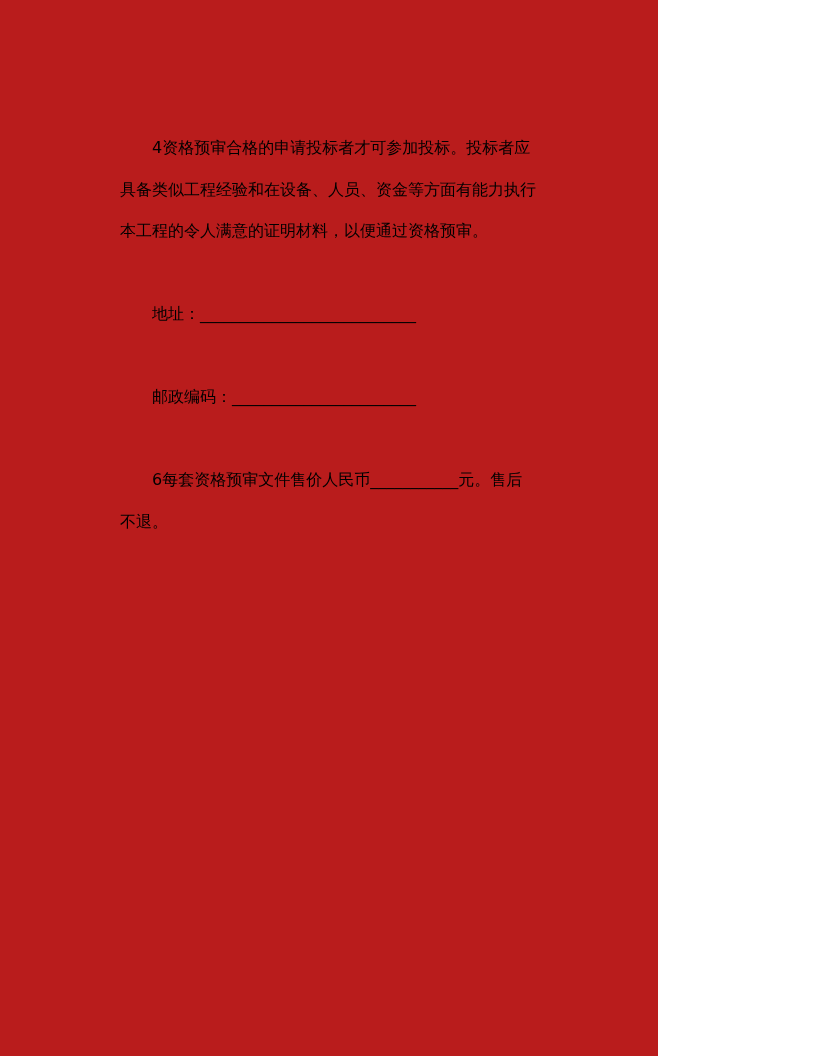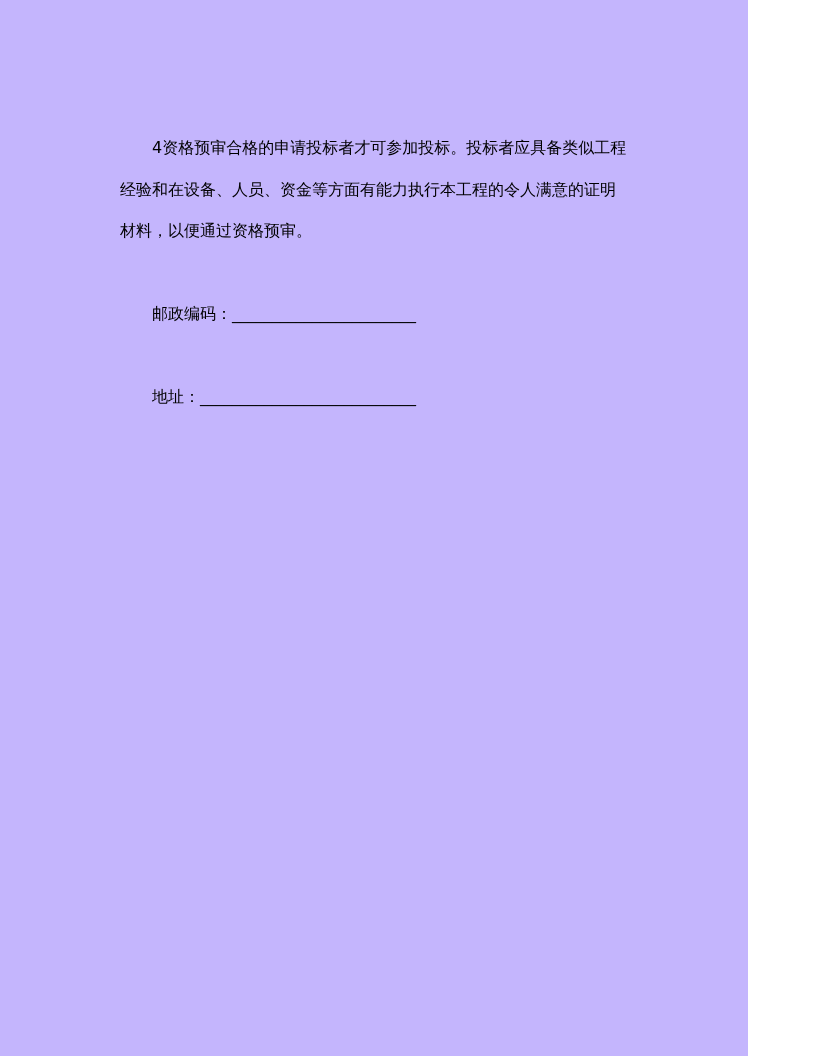--- a/index.html
+++ b/index.html
@@ -3,23 +3,23 @@
 <meta charset="utf-8">
 <style>
   * { margin: 0; padding: 0; box-sizing: border-box; }
   html, body {
     width: 816px;
     height: 1056px;
     background: #ffffff;
     font-family: "DejaVu Sans", "Liberation Sans", sans-serif;
   }
   .page {
-    width: 748px;
+    width: 658px;
     height: 1056px;
-    background: #c4b5fd;
+    background: #b91c1c;
     padding: 127px 120px 0 120px;
     overflow: hidden;
     color: #000000;
   }
   .para {
     font-size: 16px;
     line-height: 41.5px;
     text-indent: 2em;
     color: #000000;
     word-break: break-all;
@@ -33,23 +33,24 @@
 </head>
 <body>
 
 <div class="page">
 
   <p class="para">4资格预审合格的申请投标者才可参加投标。投标者应具备类似工程经验和在设备、人员、资金等方面有能力执行本工程的令人满意的证明材料，以便通过资格预审。</p>
 
 
 
   <p class="para spaced field">
-    <span>邮政编码：</span><span class="blank">_______________________</span>
+    <span>地址：</span><span class="blank">___________________________</span>
   </p>
 
   <p class="para spaced field">
-    <span>地址：</span><span class="blank">___________________________</span>
+    <span>邮政编码：</span><span class="blank">_______________________</span>
   </p>
 
 
 
+  <p class="para spaced">6每套资格预审文件售价人民币___________元。售后不退。</p>
 
 </div>
 
 </body></html>

